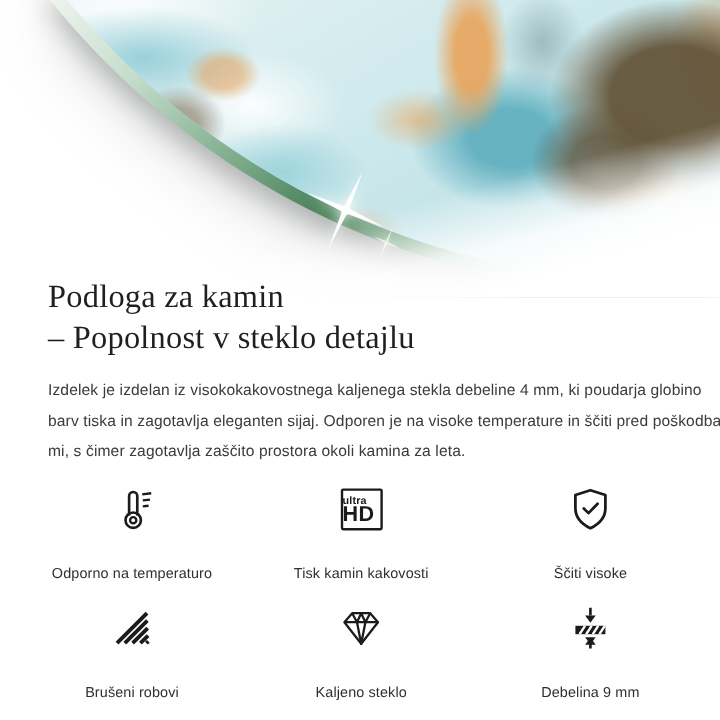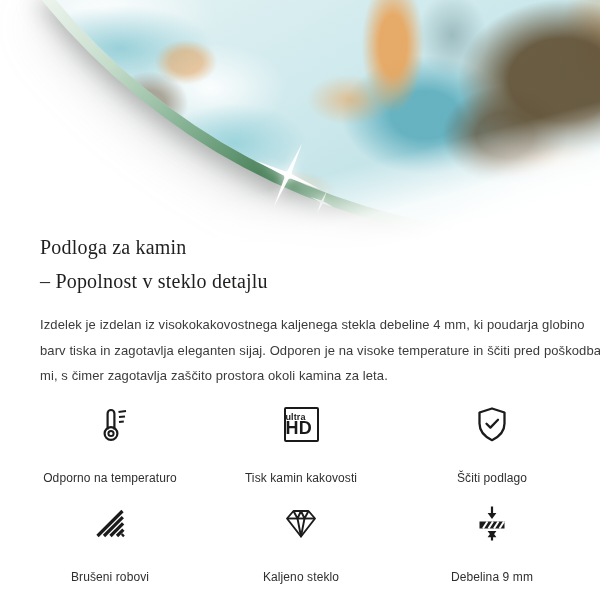--- a/index.html
+++ b/index.html
@@ -37,21 +37,21 @@
       background:
         linear-gradient(165deg, rgba(255,255,255,0) 64%, rgba(255,255,255,.85) 77%, #fff 86%),
         radial-gradient(250px 150px at 103% 100%, rgba(255,255,255,.95) 35%, rgba(255,255,255,0) 72%);}
   .sparkle{position:absolute;filter:drop-shadow(0 0 5px rgba(255,255,255,.95));}
   .sparkle.s1{left:252px;top:139px;width:72px;height:72px;}
   .sparkle.s2{left:308px;top:188px;width:28px;height:28px;opacity:.8;}
 
   
   .headline{position:absolute;left:40px;top:230px;margin:0;
       font-family:"Liberation Serif","DejaVu Serif",serif;font-weight:400;
-      font-size:20px;line-height:34px;color:#1f1f1e;letter-spacing:.2px;white-space:nowrap;}
+      font-size:27px;line-height:34px;color:#1f1f1e;letter-spacing:.2px;white-space:nowrap;}
   .desc{position:absolute;left:40px;top:312px;color:#3b3b3b;
       font-size:13px;line-height:25.5px;letter-spacing:.1px;white-space:nowrap;}
 
   
   .features{position:absolute;left:30px;top:402px;display:grid;
       grid-template-columns:160px 160px 160px;column-gap:31px;row-gap:16px;}
   .feature{display:flex;flex-direction:column;align-items:center;}
   .icon-wrap{height:44px;display:flex;align-items:center;justify-content:center;}
   .feature-label{margin-top:25px;font-size:12px;color:#2f2f2f;letter-spacing:.1px;white-space:nowrap;}
   .icon-wrap svg{display:block;}
@@ -121,21 +121,21 @@
       <div class="feature-label">Tisk kamin kakovosti</div>
     </div>
 
     <div class="feature">
       <div class="icon-wrap">
         <svg width="40" height="40" viewBox="0 0 40 40" fill="none" stroke="#1b1b1b" stroke-width="2.3" stroke-linejoin="round" stroke-linecap="round">
           <path d="M20 4.5 L32.5 8.5 V19.5 C32.5 27.6 27.4 32.6 20 36.2 C12.6 32.6 7.5 27.6 7.5 19.5 V8.5 Z"></path>
           <path d="M14.5 19.8 L18.4 23.6 L26 15.8"></path>
         </svg>
       </div>
-      <div class="feature-label">Ščiti podlago</div>
+      <div class="feature-label">Ščiti visoke</div>
     </div>
 
     <div class="feature">
       <div class="icon-wrap">
         <svg width="40" height="40" viewBox="0 0 40 40" fill="none" stroke="#1b1b1b" stroke-width="3.2">
           <path d="M7.5 33 L32.5 8"></path>
           <path d="M14 33 L32.8 14.2"></path>
           <path d="M20.5 33 L33.1 20.4"></path>
           <path d="M27 33 L33.4 26.6"></path>
           <path d="M32 33 L33.6 31.4"></path>

